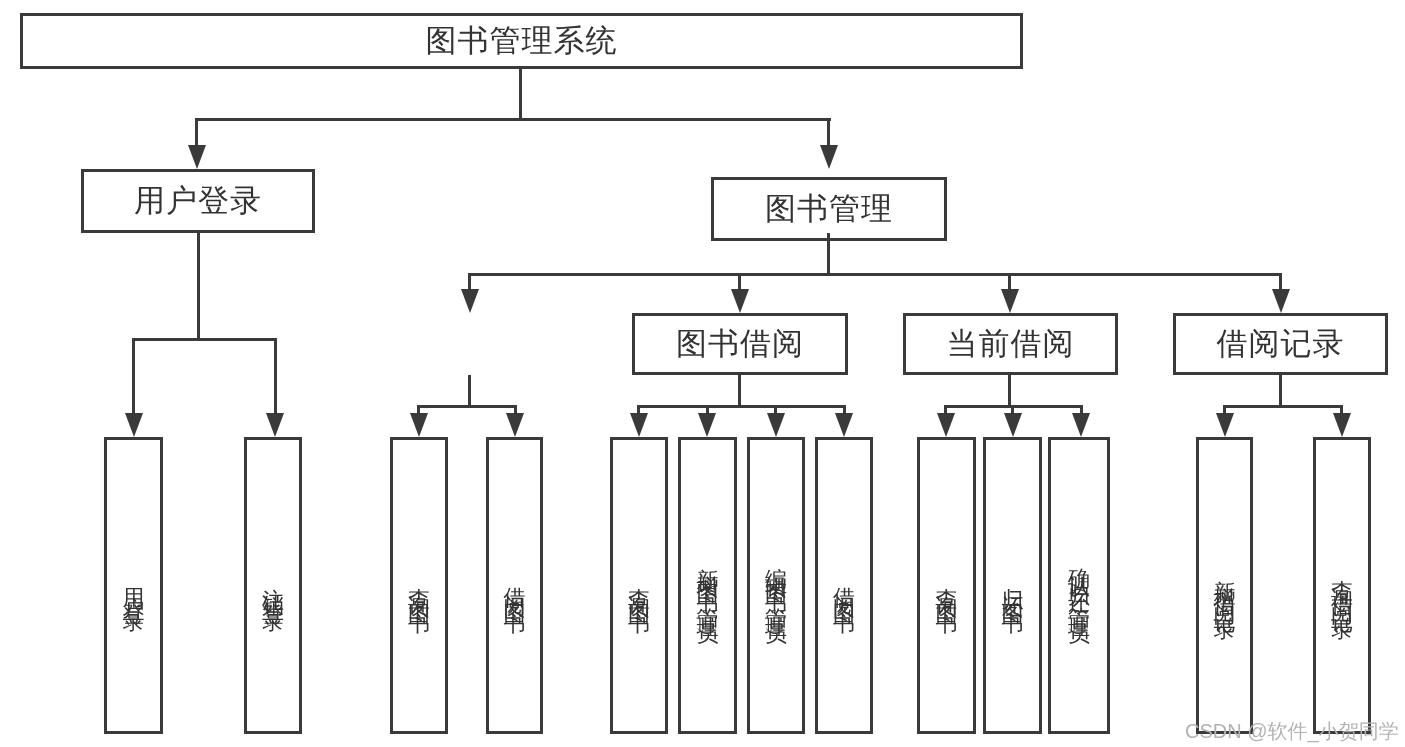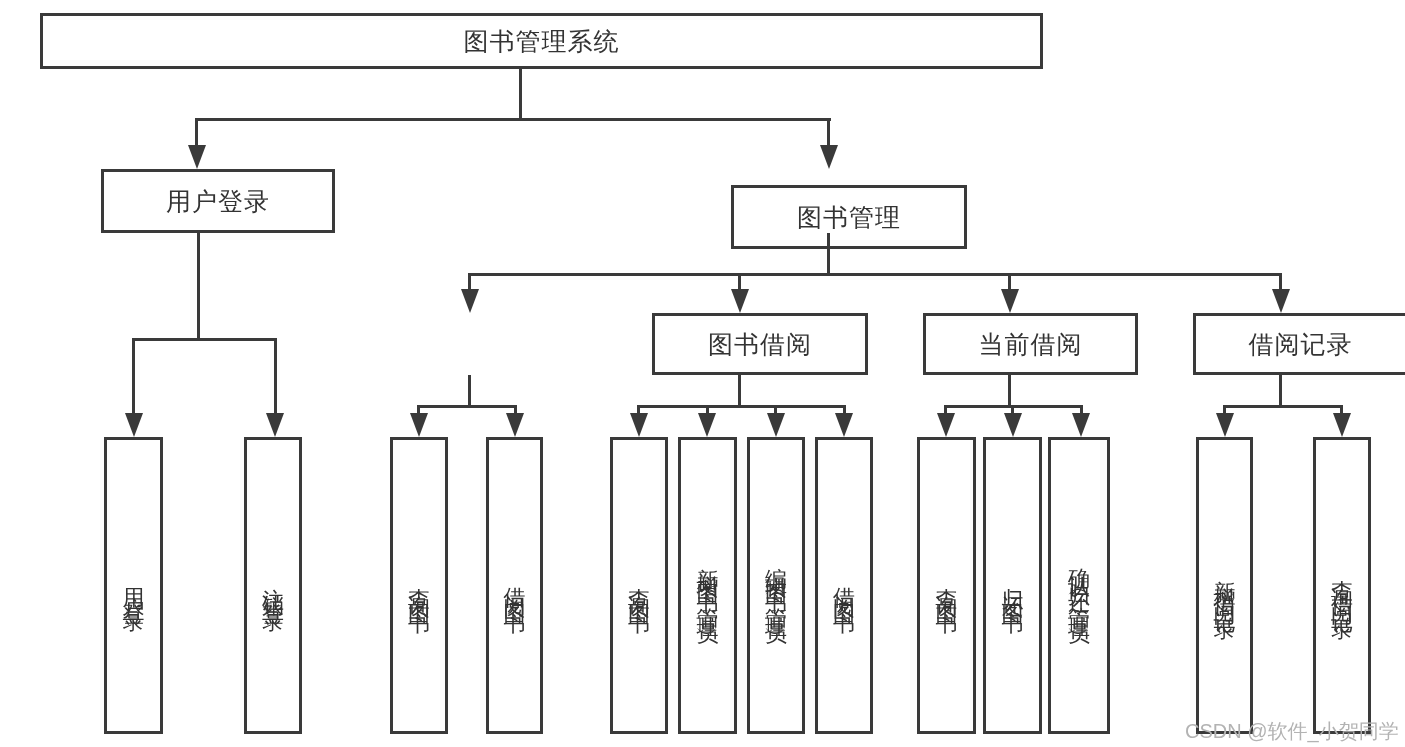--- a/index.html
+++ b/index.html
@@ -19,24 +19,23 @@
     position: absolute;
     box-sizing: border-box;
     border: 3px solid #3a3a3a;
     background: #ffffff;
     color: #333333;
     display: flex;
     align-items: center;
     justify-content: center;
   }
   .hbox {
-    font-size: 25px;
+    font-size: 31px;
     letter-spacing: 1px;
     white-space: nowrap;
-    margin-left: 20px;
   }
   .vbox {
     writing-mode: vertical-rl;
     text-orientation: mixed;
     font-size: 22px;
     letter-spacing: 8px;
     line-height: 1;
   }
   .line {
     position: absolute;
@@ -60,21 +59,21 @@
 </style>
 </head>
 <body>
 
 <div id="canvas">
 
   <div class="box hbox" style="left:20px; top:13px; width:1003px; height:56px;">图书管理系统</div>
 
   <div class="box hbox" style="left:81px; top:169px; width:234px; height:64px;">用户登录</div>
 
-  <div class="box hbox" style="left:711px; top:185px; width:236px; height:64px;">图书管理</div>
+  <div class="box hbox" style="left:711px; top:177px; width:236px; height:64px;">图书管理</div>
 
 
   <div class="box hbox" style="left:632px; top:313px; width:216px; height:62px;">图书借阅</div>
 
   <div class="box hbox" style="left:903px; top:313px; width:215px; height:62px;">当前借阅</div>
 
   <div class="box hbox" style="left:1173px; top:313px; width:215px; height:62px;">借阅记录</div>
 
   <div class="box vbox" style="left:104px; top:437px; width:59px; height:297px;">用户登录</div>
 

